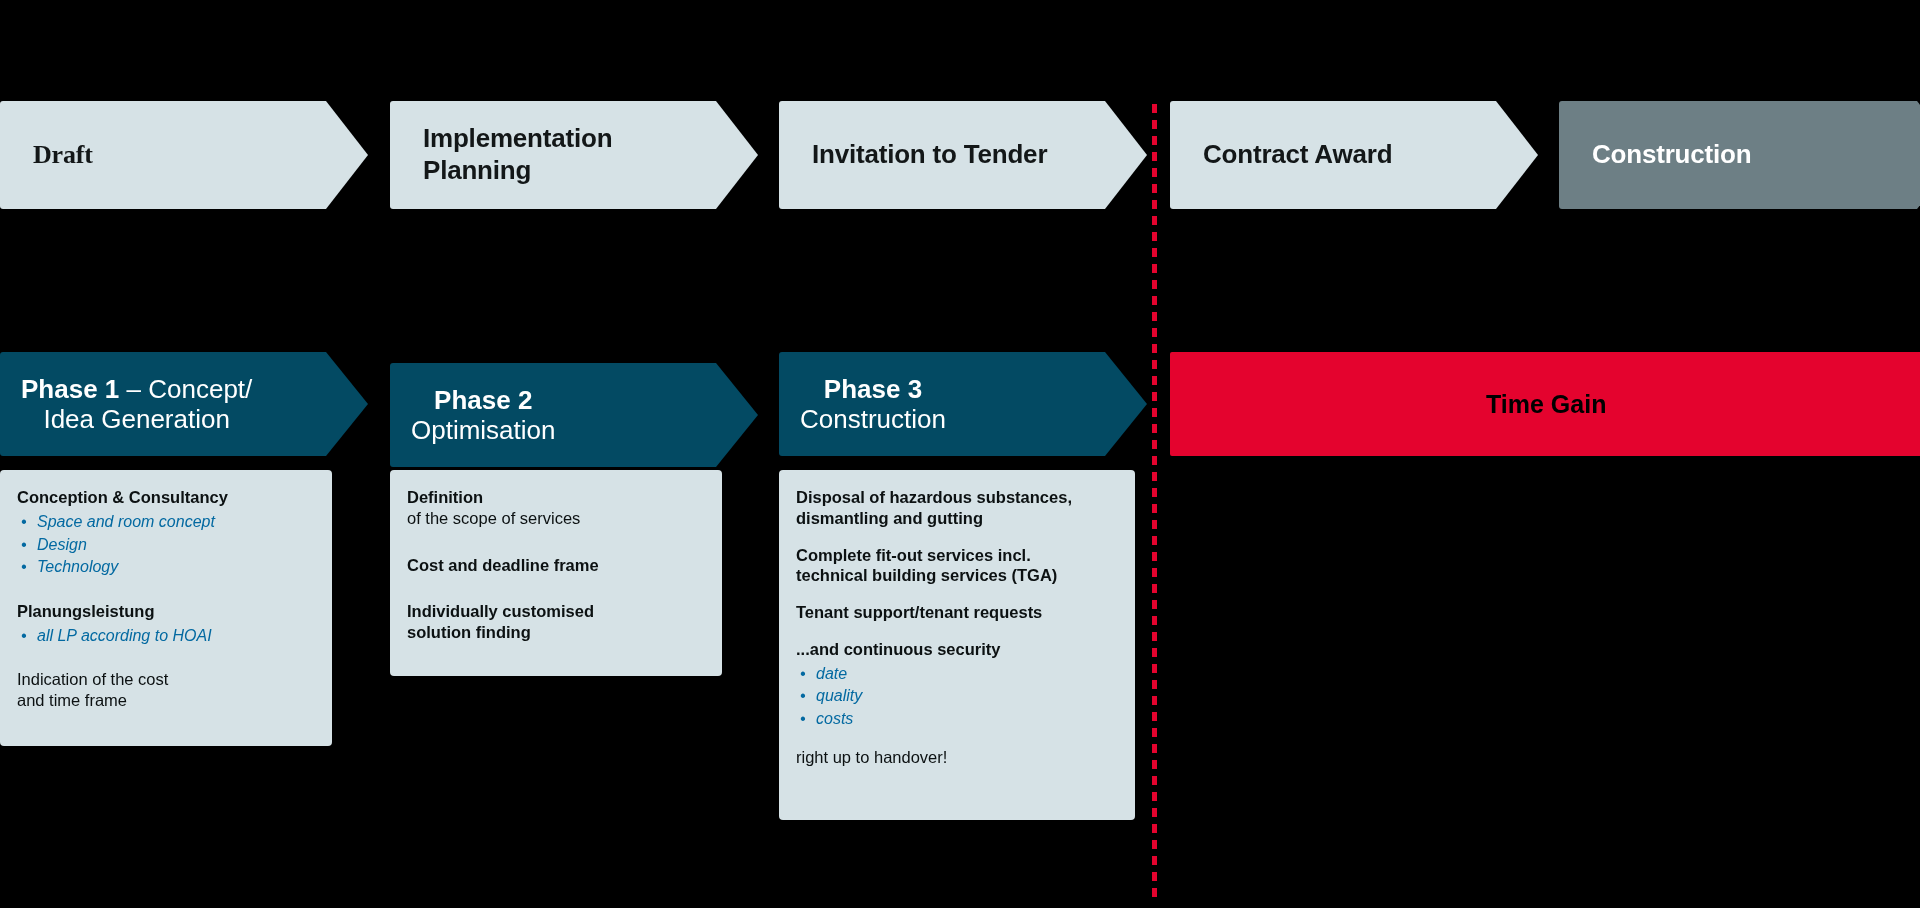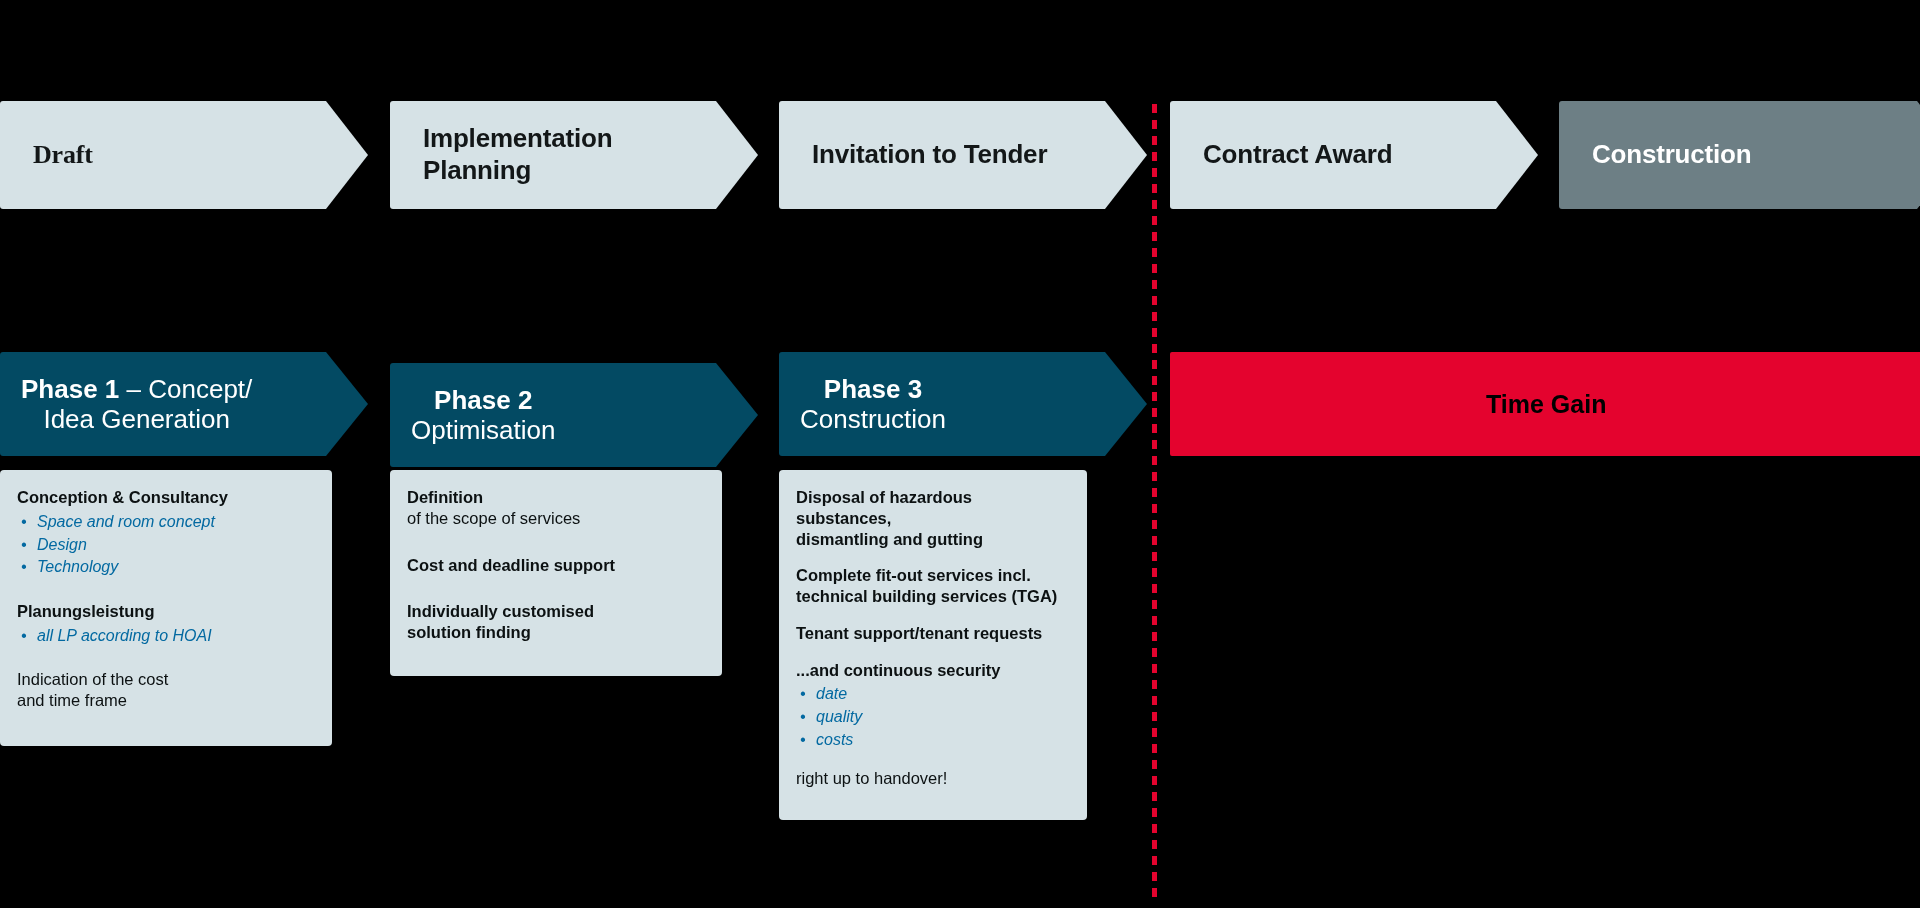--- a/index.html
+++ b/index.html
@@ -200,27 +200,27 @@
     </ul>
     <div class="gap"></div>
     <div class="txt">Indication of the cost</div>
     <div class="txt">and time frame</div>
   </div>
 
   <div class="detailbox" style="left:390px; top:470px; width:332px; height:206px;">
     <div class="hd">Definition</div>
     <div class="txt">of the scope of services</div>
     <div class="gap-lg"></div>
-    <div class="hd">Cost and deadline support</div>
+    <div class="hd">Cost and deadline frame</div>
     <div class="gap-lg"></div>
     <div class="hd">Individually customised</div>
     <div class="hd">solution finding</div>
   </div>
 
-  <div class="detailbox" style="left:779px; top:470px; width:308px; height:350px;">
+  <div class="detailbox" style="left:779px; top:470px; width:356px; height:350px;">
     <div class="hd">Disposal of hazardous substances,</div>
     <div class="hd">dismantling and gutting</div>
     <div class="gap-sm"></div>
     <div class="hd">Complete fit-out services incl.</div>
     <div class="hd">technical building services (TGA)</div>
     <div class="gap-sm"></div>
     <div class="hd">Tenant support/tenant requests</div>
     <div class="gap-sm"></div>
     <div class="hd">...and continuous security</div>
     <ul>

